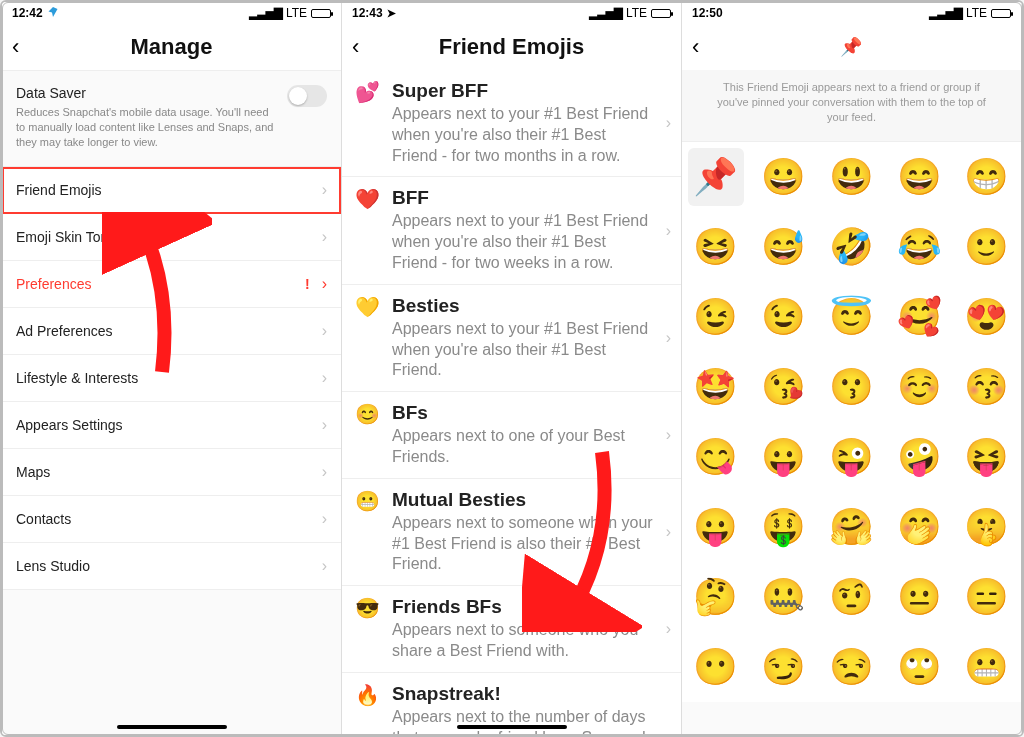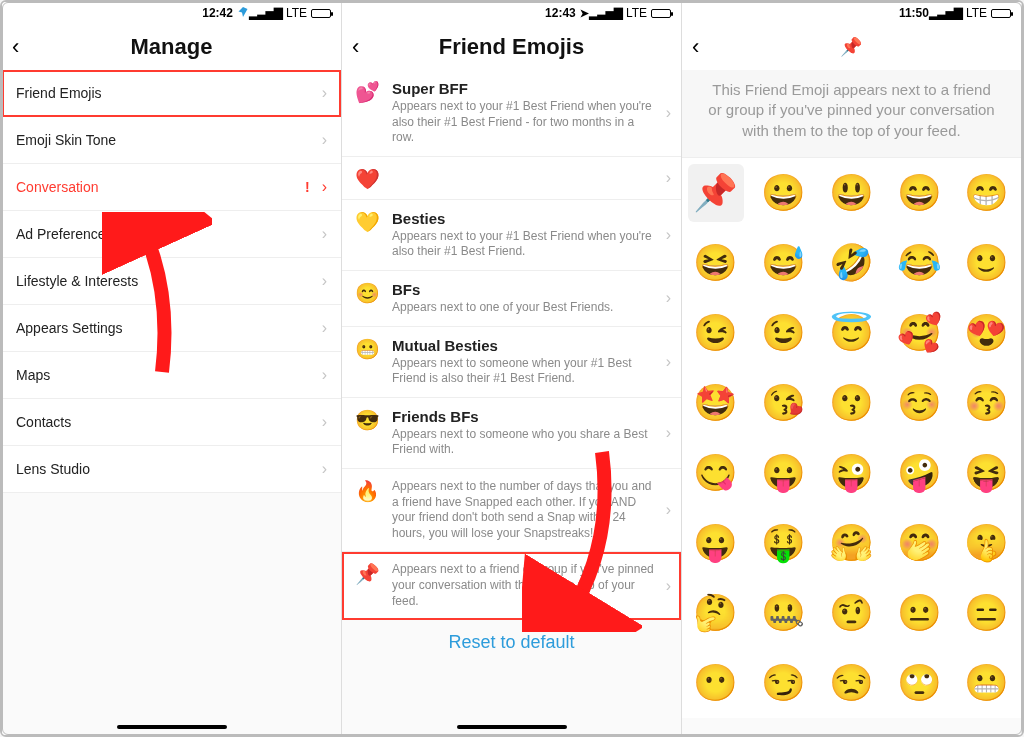--- a/index.html
+++ b/index.html
@@ -20,21 +20,21 @@
     border-right: 1px solid #ddd;
     display: flex;
     flex-direction: column;
     position: relative;
   }
   .phone:last-child { border-right: none; }
   .status-bar {
     height: 22px;
     display: flex;
     align-items: center;
-    justify-content: flex-end;
+    justify-content: space-between;
     padding: 0 10px;
     font-size: 12px;
     font-weight: 600;
     color: #000;
   }
   .status-left { display:flex; align-items:center; gap:4px; }
   .status-right { display:flex; align-items:center; gap:4px; font-weight:500; }
   .signal { letter-spacing:-1px; }
   .battery {
     width: 20px; height: 9px;
@@ -82,31 +82,31 @@
   .row-right { display:flex; align-items:center; gap:6px;}
   
   .fe-list .fe-row {
     display:flex; align-items:flex-start; gap:10px;
     padding:10px 12px; background:#fff;
     border-bottom:1px solid #eee;
     position:relative;
   }
   .fe-list .fe-row .emoji { width:28px; font-size:20px; line-height:1; margin-top:2px; text-align:center;}
   .fe-row .fe-text { flex:1; padding-right:14px;}
-  .fe-title{ font-size:15px; font-weight:600; color:#222; margin-bottom:2px;}
-  .fe-desc{ font-size:12px; color:#8a8a8a; line-height:1.3;}
+  .fe-title{ font-size:19px; font-weight:600; color:#222; margin-bottom:2px;}
+  .fe-desc{ font-size:16px; color:#8a8a8a; line-height:1.3;}
   .fe-row .chev{ position:absolute; right:10px; top:50%; transform:translateY(-50%); color:#c6c6c6;}
   .fe-row.highlight{ outline:2px solid #ff3b30; outline-offset:-2px;}
   .reset{ text-align:center; color:#2d9cdb; font-size:18px; padding:12px 0; font-weight:500;}
   
   .pin-header {
     display:flex; justify-content:center; align-items:center; font-size:18px;
   }
   .pin-desc {
-    font-size:15px; color:#9a9a9a; text-align:center; padding:10px 24px 16px; line-height:1.35;
+    font-size:11px; color:#9a9a9a; text-align:center; padding:10px 24px 16px; line-height:1.35;
     background:#f7f7f7; border-bottom:1px solid #eee;
   }
   .emoji-grid {
     display:grid; grid-template-columns: repeat(5, 1fr);
     gap:0; background:#fff;
   }
   .emoji-cell{
     height:70px; display:flex; align-items:center; justify-content:center;
     font-size:36px;
   }
@@ -143,31 +143,36 @@
       <span class="signal">▂▃▅▇</span>
       <span>LTE</span>
       <span class="battery"><span class="battery-fill"></span></span>
     </div>
   </div>
   <div class="nav">
     <span class="nav-back">‹</span>
     <span class="nav-title">Manage</span>
   </div>
   <div class="content">
+    <div class="ds-block">
+      <div class="ds-title">Data Saver</div>
+      <div class="ds-desc">Reduces Snapchat's mobile data usage. You'll need to manually load content like Lenses and Snaps, and they may take longer to view.</div>
+      <div class="toggle"></div>
+    </div>
 
     <div class="row highlight">
       <span class="row-label">Friend Emojis</span>
       <span class="chev">›</span>
     </div>
     <div class="row">
       <span class="row-label">Emoji Skin Tone</span>
       <span class="chev">›</span>
     </div>
     <div class="row danger">
-      <span class="row-label">Conversation</span>
+      <span class="row-label">Preferences</span>
       <span class="row-right">
         <span class="alert-icon">!</span>
         <span class="chev" style="color:#ff3b30">›</span>
       </span>
     </div>
     <div class="row">
       <span class="row-label">Ad Preferences</span>
       <span class="chev">›</span>
     </div>
     <div class="row">
@@ -223,20 +228,24 @@
     <div class="fe-row">
       <div class="emoji">💕</div>
       <div class="fe-text">
         <div class="fe-title">Super BFF</div>
         <div class="fe-desc">Appears next to your #1 Best Friend when you're also their #1 Best Friend - for two months in a row.</div>
       </div>
       <span class="chev">›</span>
     </div>
     <div class="fe-row">
       <div class="emoji">❤️</div>
+      <div class="fe-text">
+        <div class="fe-title">BFF</div>
+        <div class="fe-desc">Appears next to your #1 Best Friend when you're also their #1 Best Friend - for two weeks in a row.</div>
+      </div>
       <span class="chev">›</span>
     </div>
     <div class="fe-row">
       <div class="emoji">💛</div>
       <div class="fe-text">
         <div class="fe-title">Besties</div>
         <div class="fe-desc">Appears next to your #1 Best Friend when you're also their #1 Best Friend.</div>
       </div>
       <span class="chev">›</span>
     </div>
@@ -260,20 +269,21 @@
       <div class="emoji">😎</div>
       <div class="fe-text">
         <div class="fe-title">Friends BFs</div>
         <div class="fe-desc">Appears next to someone who you share a Best Friend with.</div>
       </div>
       <span class="chev">›</span>
     </div>
     <div class="fe-row">
       <div class="emoji">🔥</div>
       <div class="fe-text">
+        <div class="fe-title">Snapstreak!</div>
         <div class="fe-desc">Appears next to the number of days that you and a friend have Snapped each other. If you AND your friend don't both send a Snap within 24 hours, you will lose your Snapstreaks!</div>
       </div>
       <span class="chev">›</span>
     </div>
     <div class="fe-row highlight">
       <div class="emoji">📌</div>
       <div class="fe-text">
         <div class="fe-desc">Appears next to a friend or group if you've pinned your conversation with them to the top of your feed.</div>
       </div>
       <span class="chev">›</span>
@@ -287,21 +297,21 @@
         </marker>
       </defs>
     <path d="M80,10 Q92,100 48,172" stroke="#ff1a1a" stroke-width="14" fill="none" marker-end="url(#ah2)"></path>
   </svg>
   <div class="home-indicator"></div>
 </div>
 
 <div class="phone">
   <div class="status-bar">
     <div class="status-left">
-      <span>11:50</span>
+      <span>12:50</span>
     </div>
     <div class="status-right">
       <span class="signal">▂▃▅▇</span>
       <span>LTE</span>
       <span class="battery"><span class="battery-fill"></span></span>
     </div>
   </div>
   <div class="nav">
     <span class="nav-back">‹</span>
     <span class="nav-title pin-header">📌</span>

